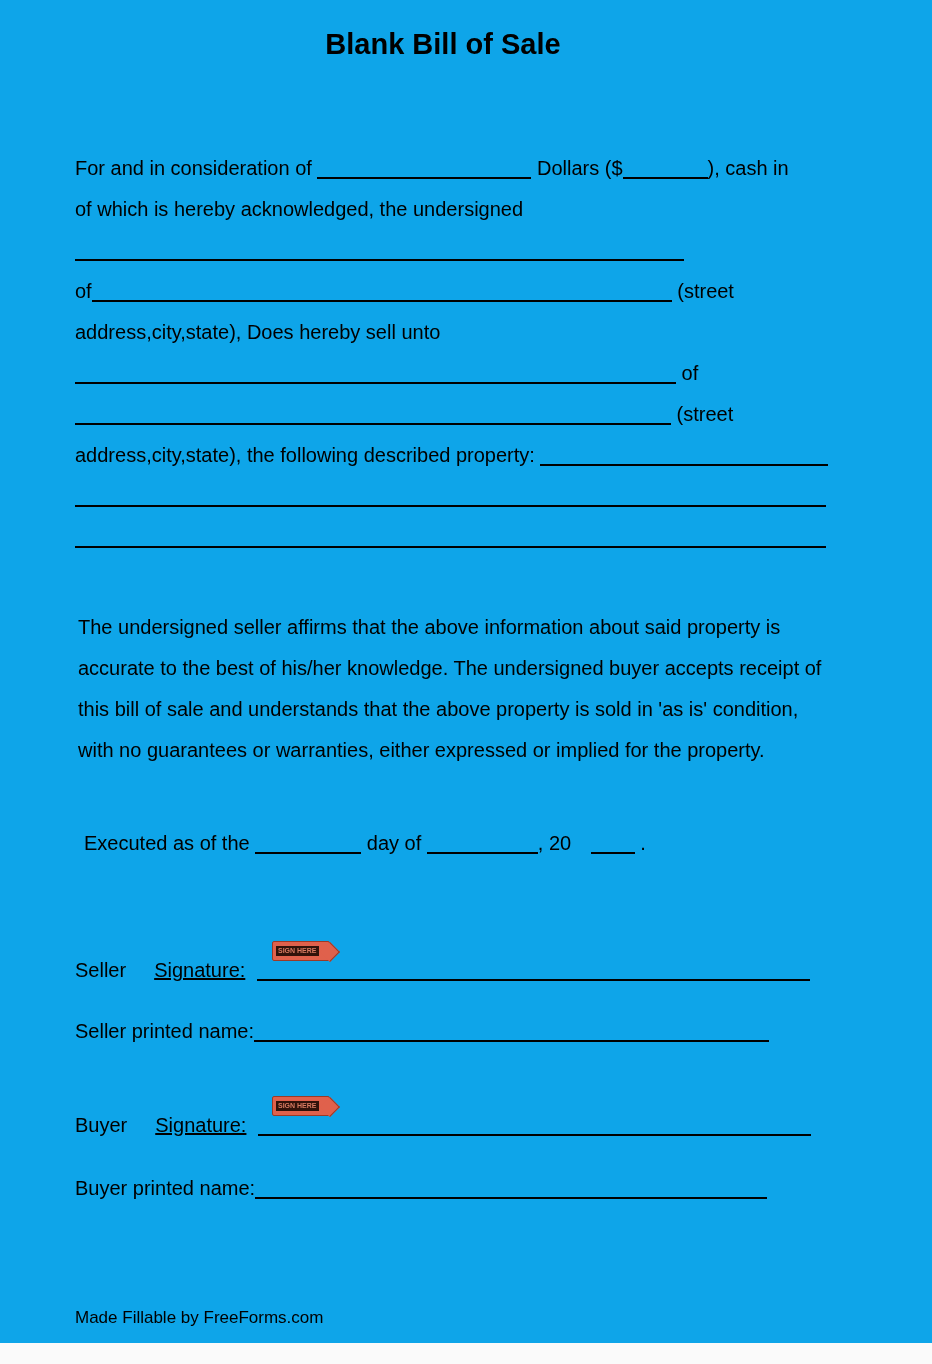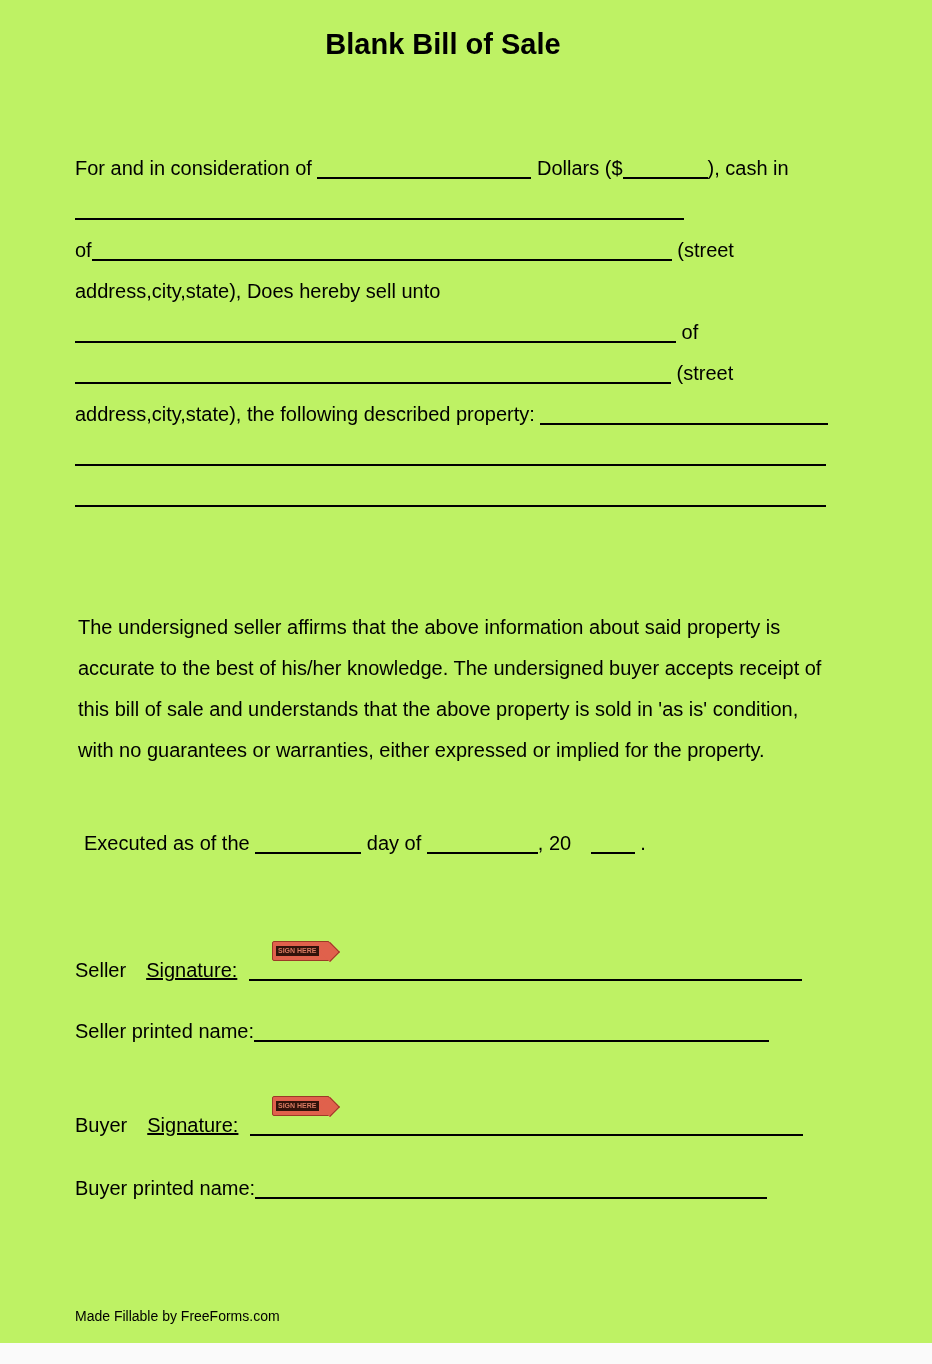--- a/index.html
+++ b/index.html
@@ -1,17 +1,17 @@
 <!DOCTYPE html>
 <html><head>
 <meta charset="utf-8">
 <style>
   html,body { margin:0; padding:0; background:#ffffff; }
   .page {
-    position:relative; width:932px; height:1364px; background:#bef264;
+    position:relative; width:932px; height:1364px; background:#0ea5e9;
     font-family:"Liberation Sans", sans-serif; font-size:20px; color:#000;
     overflow:hidden;
   }
   .abs { position:absolute; }
   .title {
     top:28px; left:0; width:886px; text-align:center;
     font-size:29px; font-weight:700;
   }
   .line { white-space:nowrap; line-height:41px; height:41px; }
   .textblock { line-height:41px; }
@@ -21,55 +21,58 @@
   }
   .w214{width:214px} .w85{width:85px} .w609{width:609px} .w580{width:580px}
   .w601{width:601px} .w596{width:596px} .w288{width:288px} .w751{width:751px}
   .w106{width:106px} .w111{width:111px} .w44{width:44px}
   .w553{width:553px} .w515{width:515px} .w512{width:512px}
   .ml14{margin-left:14px}
   .fillblock { left:75px; top:148px; width:800px; }
   .affirm { left:78px; top:607px; width:800px; }
   .executed { left:84px; top:823px; }
   .sigrow { left:75px; white-space:nowrap; line-height:41px; height:41px; }
-  .party-label { display:inline-block; margin-right:20px; }
+  .party-label { display:inline-block; margin-right:28px; }
   .sig-label   { display:inline-block; margin-right:12px;text-decoration:underline; }
   .printed-label { display:inline-block; margin-right:0; }
   .sign-tag {
     position:absolute; width:58px; height:20px;
     background:#e0614c; border:1px solid #9c3a27; border-radius:2px;
     box-sizing:border-box;
   }
   .sign-tag::after {
     content:""; position:absolute; right:-8px; top:2.5px;
     width:13px; height:13px; background:#e0614c;
     border-top:1px solid #9c3a27; border-right:1px solid #9c3a27;
     transform:rotate(45deg);
   }
   .tag-label {
     position:absolute; left:3px; top:4px; z-index:2;
     background:#31120a; color:#d87a62;
     font-size:7px; font-weight:700; line-height:10px; padding:0 2px;
     letter-spacing:0px; white-space:nowrap;
   }
-  .footer { left:75px; top:1308px; font-size:14px; }
+  .footer { left:75px; top:1308px; font-size:17px; }
   .bottom-strip { left:0; top:1343px; width:932px; height:21px; background:#fafafa; }
 </style>
 </head>
 <body>
 
 <div class="page">
 
   <div class="abs title">Blank Bill of Sale</div>
 
   <div class="abs fillblock">
     <div class="line">
       <span>For and in consideration of</span>
       <span class="blank w214"></span>
       <span>Dollars ($</span><span class="blank w85"></span><span>), cash in</span>
+    </div>
+    <div class="line">
+      <span>of which is hereby acknowledged, the undersigned</span>
     </div>
     <div class="line">
       <span class="blank w609"></span>
     </div>
     <div class="line">
       <span>of</span><span class="blank w580"></span>
       <span>(street</span>
     </div>
     <div class="line">
       <span>address,city,state), Does hereby sell unto</span>

